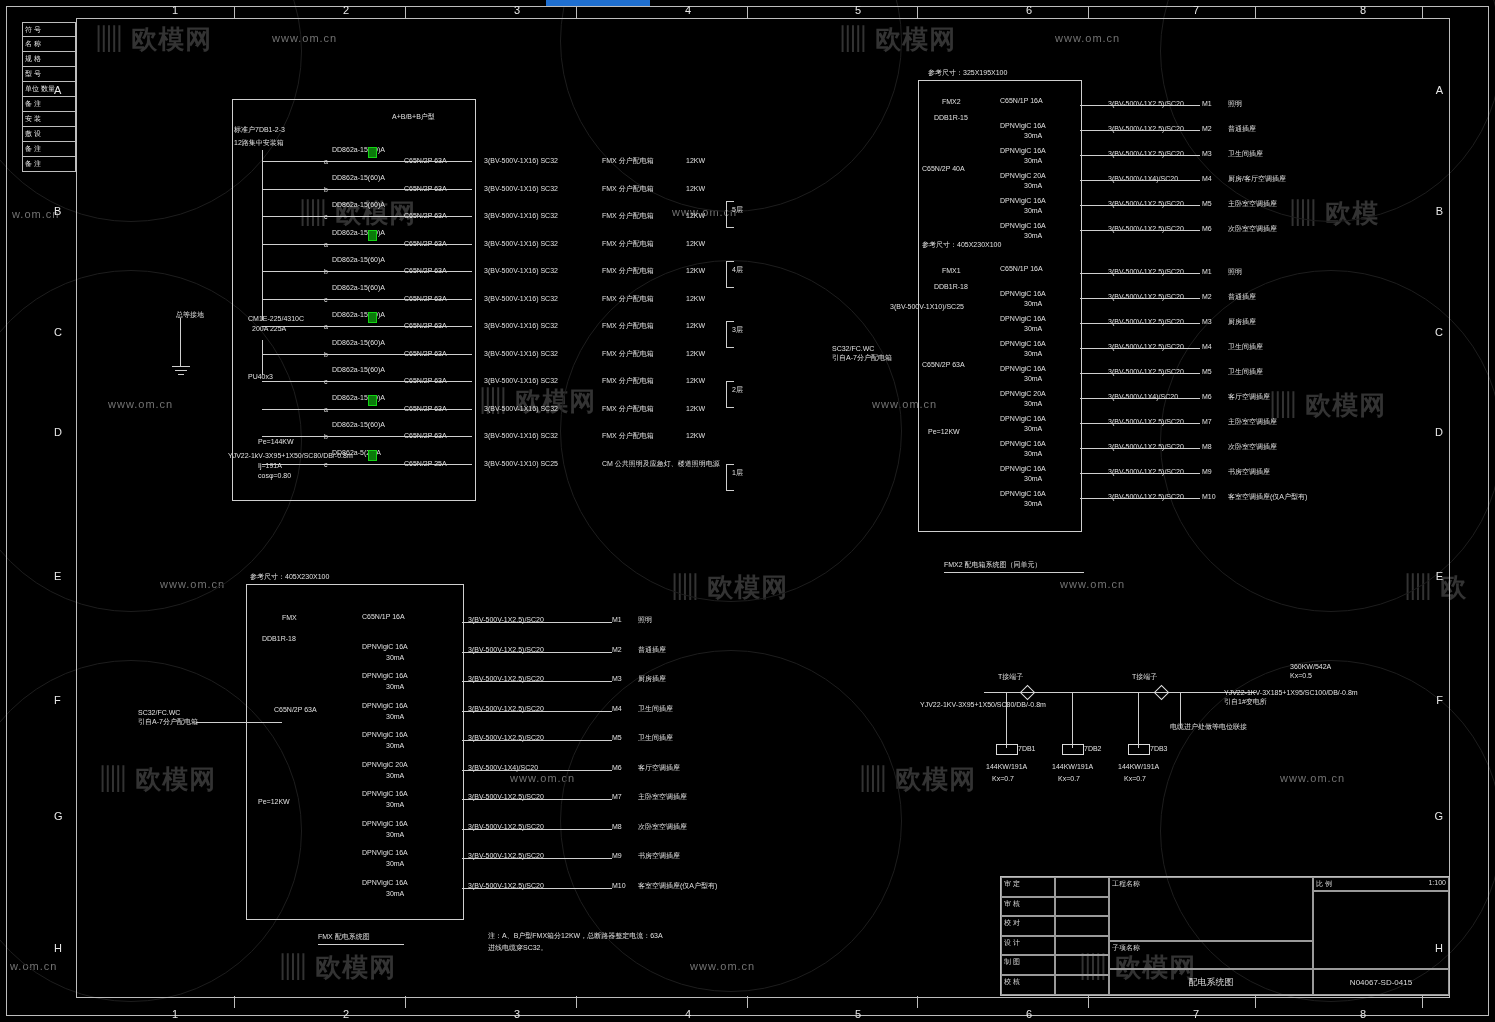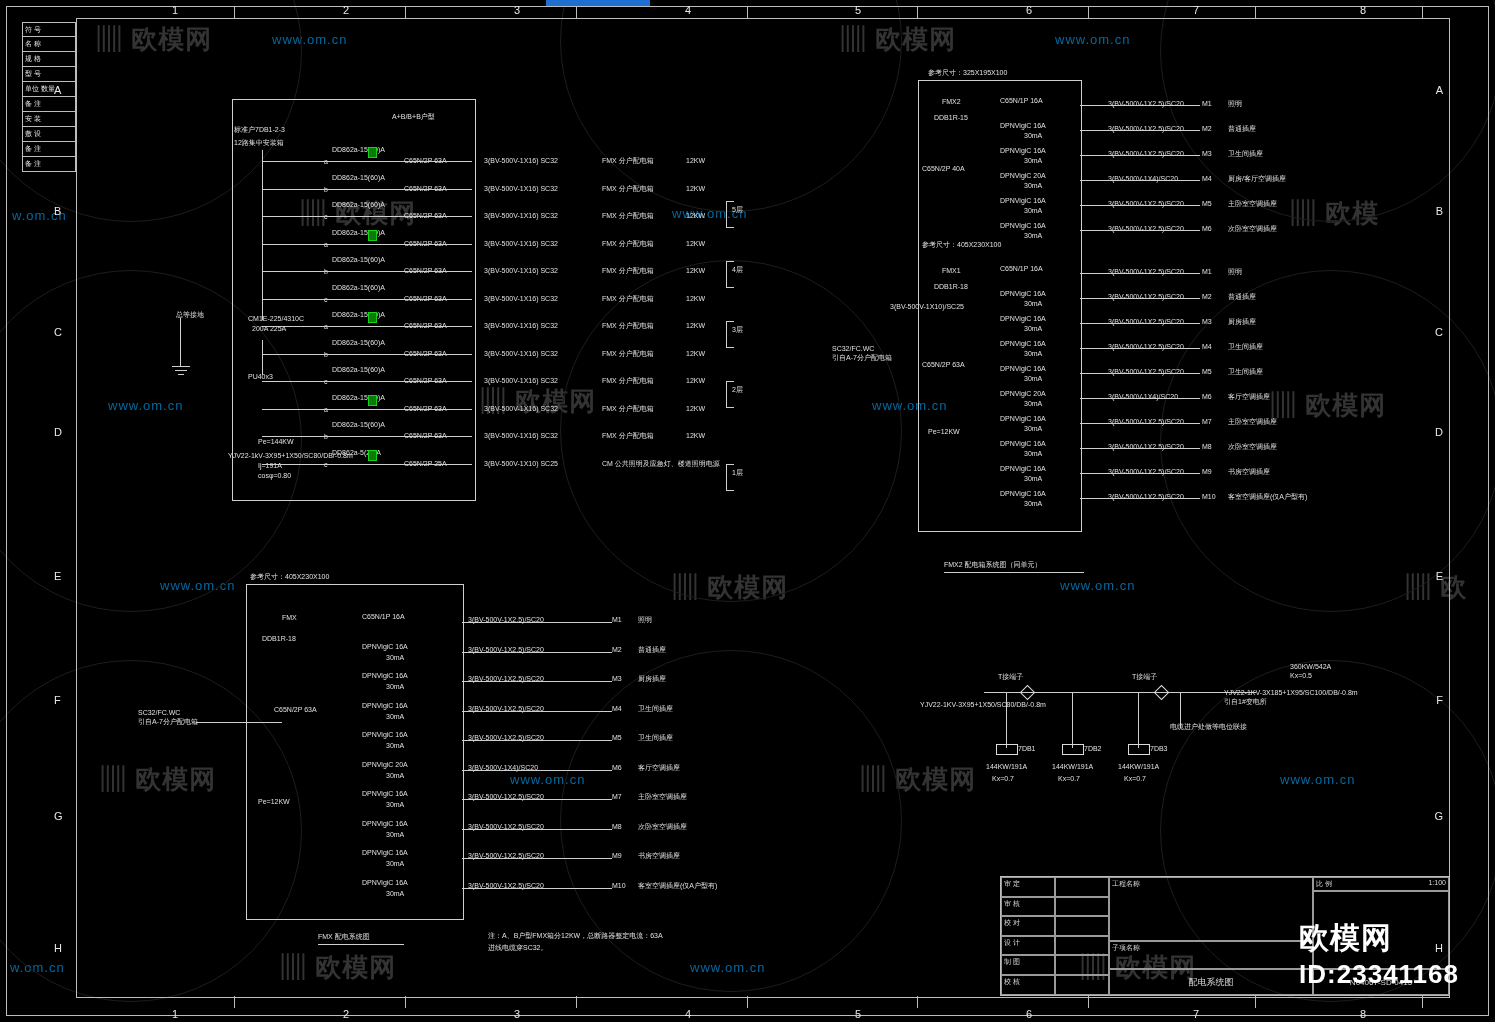--- a/index.html
+++ b/index.html
@@ -1,20 +1,20 @@
 <!DOCTYPE html>
 <html><head>
 <meta charset="utf-8">
 <style>
   html,body{margin:0;padding:0;background:#000;}
   body{width:1495px;height:1022px;position:relative;overflow:hidden;
        font-family:"Liberation Sans", sans-serif; color:#e8e8e8;}
   .sheet{position:absolute;left:0;top:0;width:1495px;height:1022px;background:#000;}
   
-  .wm{position:absolute;color:#0369a1;font-size:13px;letter-spacing:1px;pointer-events:none;white-space:nowrap;}
+  .wm{position:absolute;color:#737373;font-size:11px;letter-spacing:1px;pointer-events:none;white-space:nowrap;}
   .wm.big{font-size:26px;font-weight:bold;color:#333;}
   .wm.arc{border:1px solid #1d1d1d;border-radius:50%;width:340px;height:340px;}
   .frame-outer{position:absolute;left:6px;top:6px;width:1481px;height:1008px;border:1px solid #bdbdbd;}
   .frame-inner{position:absolute;left:76px;top:18px;width:1372px;height:978px;border:1px solid #bdbdbd;}
   .colmark{position:absolute;top:4px;font-size:11px;color:#e8e8e8;}
   .colmark.bot{top:auto;bottom:2px;}
   .rowmark{position:absolute;left:54px;font-size:11px;color:#e8e8e8;}
   .rowmark.right{left:auto;right:52px;}
   .tickv{position:absolute;width:1px;background:#bdbdbd;}
   .titleblock{position:absolute;left:1000px;top:876px;width:448px;height:118px;border:1px solid #bdbdbd;}
@@ -517,18 +517,14 @@
     </div>
     <div class="tb-cell" style="left:108px;top:92px;width:204px;height:26px;font-size:9px;display:flex;align-items:center;justify-content:center;">配电系统图</div>
     <div class="tb-cell" style="left:312px;top:0;width:136px;height:14px;">
       <span>比 例</span>
       <span style="float:right">1:100</span>
     </div>
     <div class="tb-cell" style="left:312px;top:14px;width:136px;height:78px;"></div>
     <div class="tb-cell" style="left:312px;top:92px;width:136px;height:26px;font-size:8px;display:flex;align-items:center;justify-content:center;">N04067-SD-0415</div>
   </div>
 
-  <div class="idwm">
-    <div>欧模网</div>
-    <div class="sub">ID:23341168</div>
-  </div>
 
 </div>
 
 </body></html>

